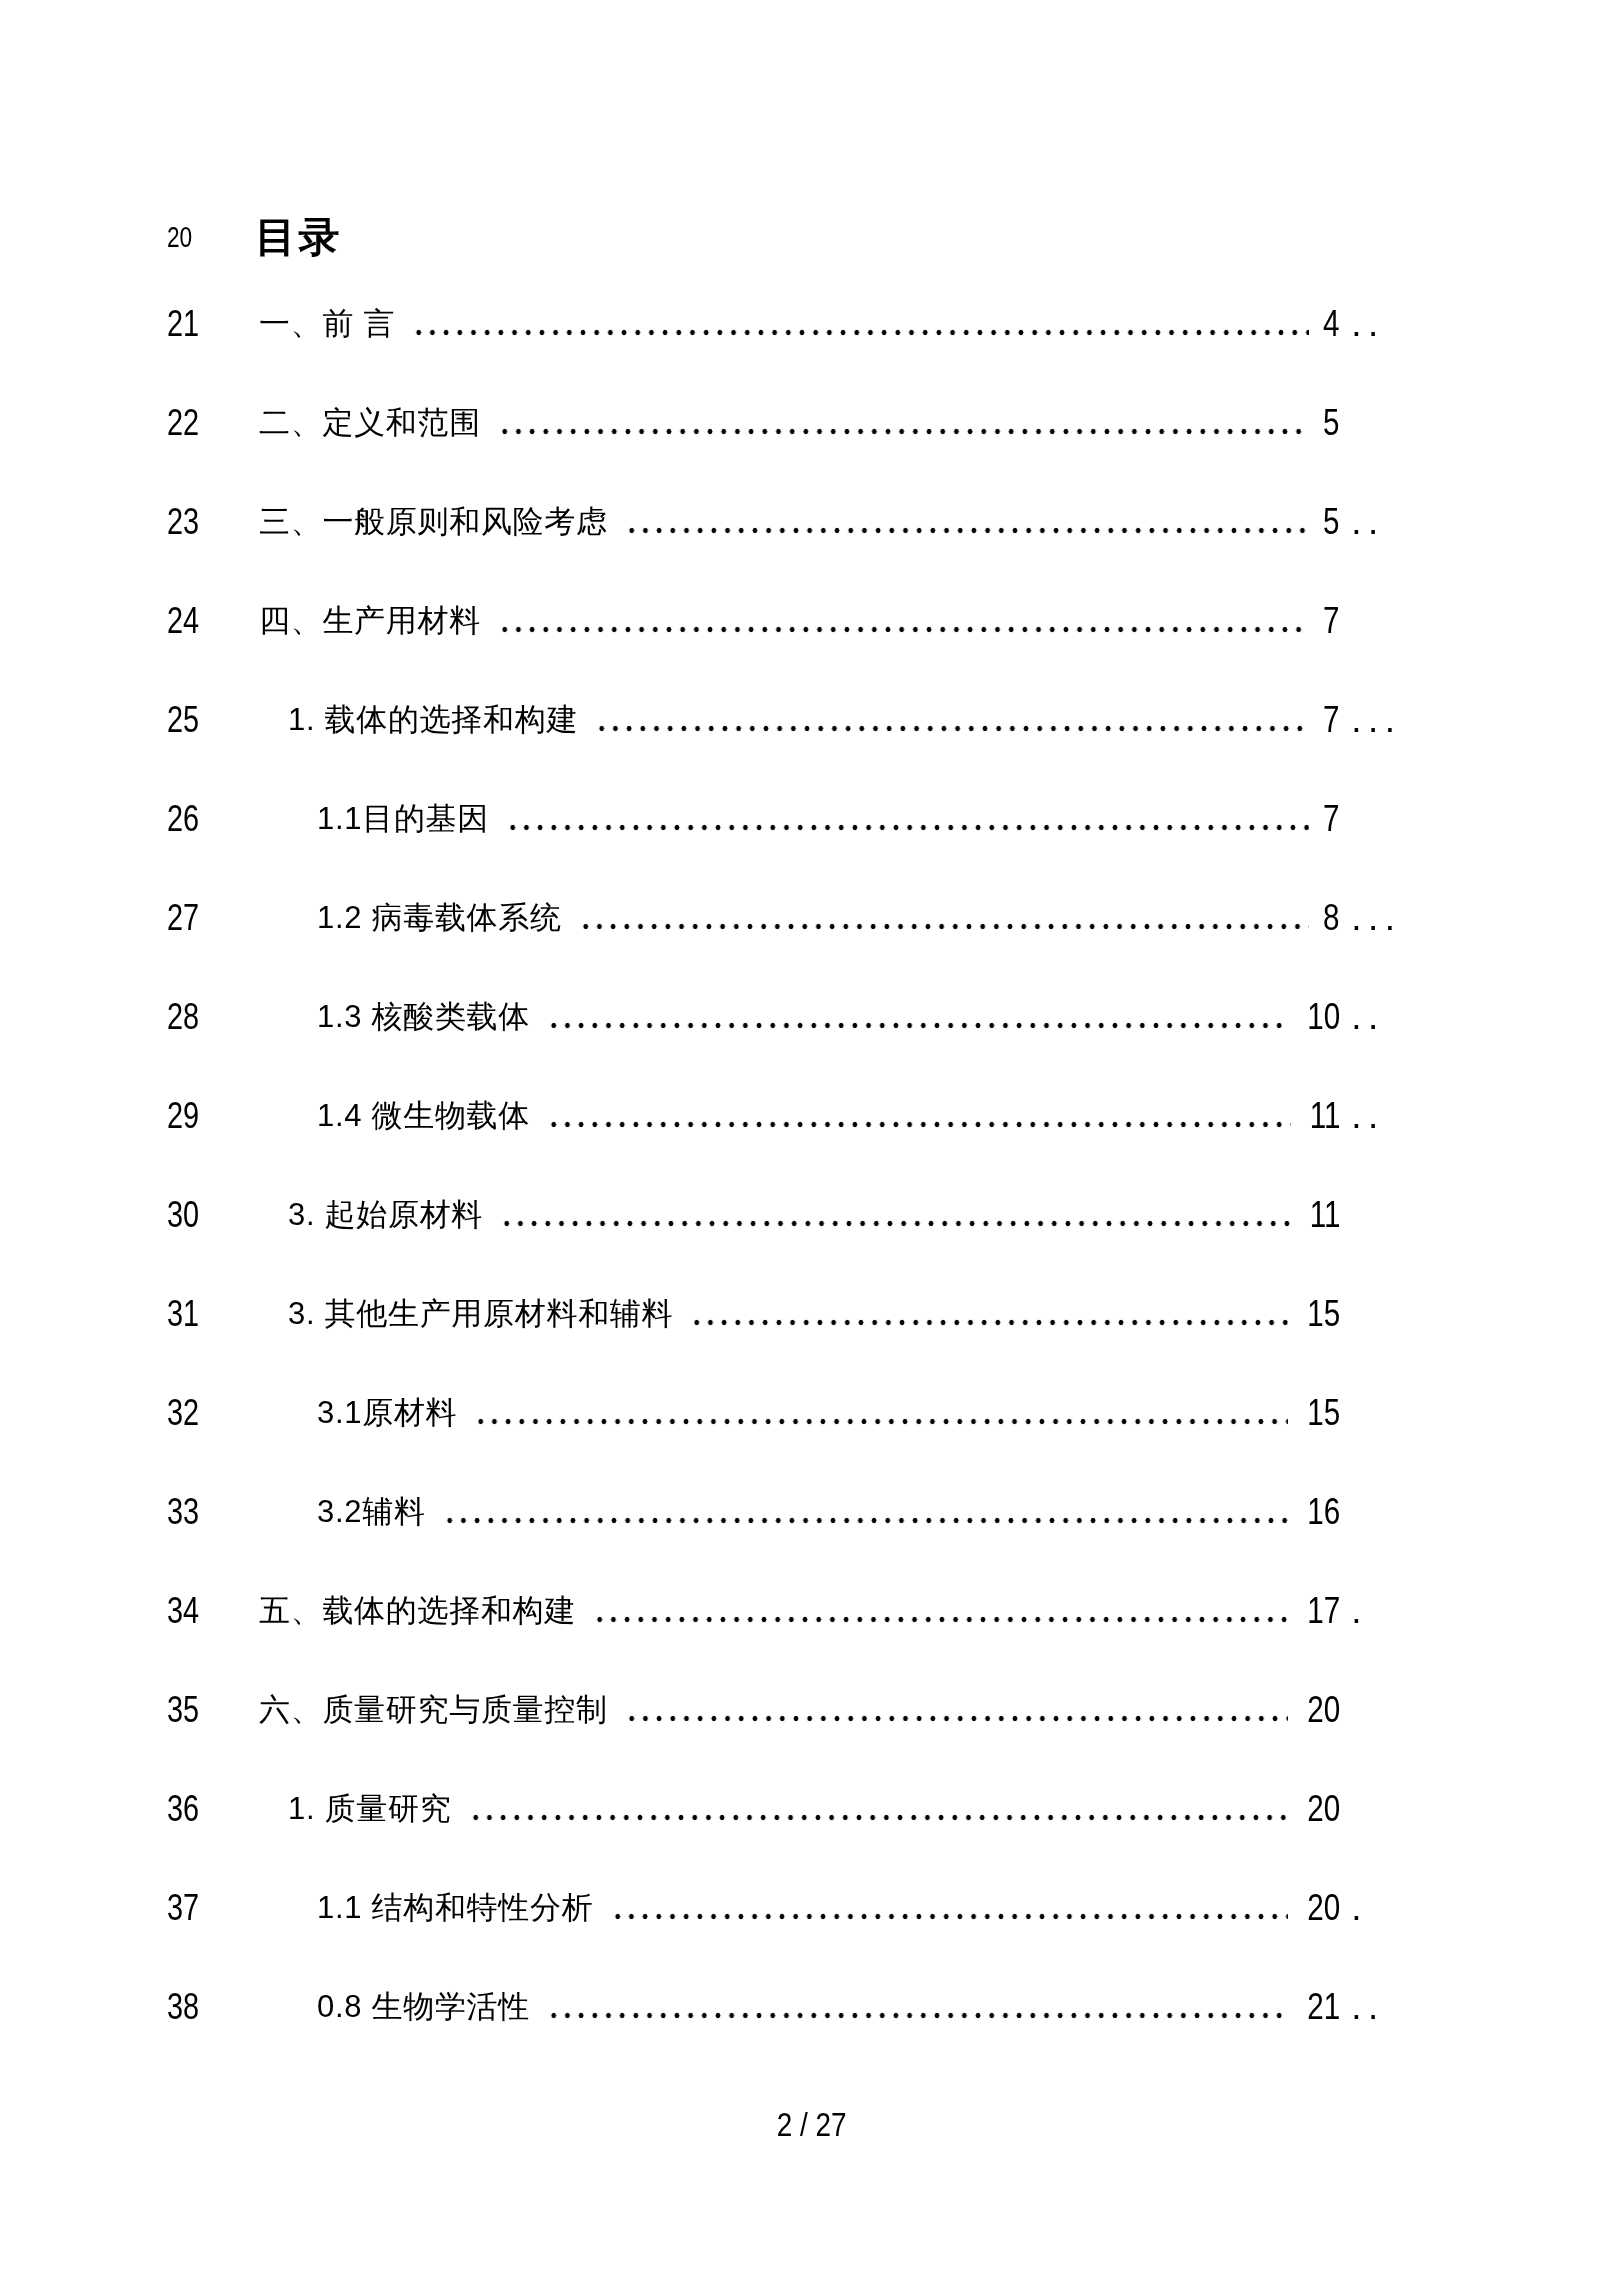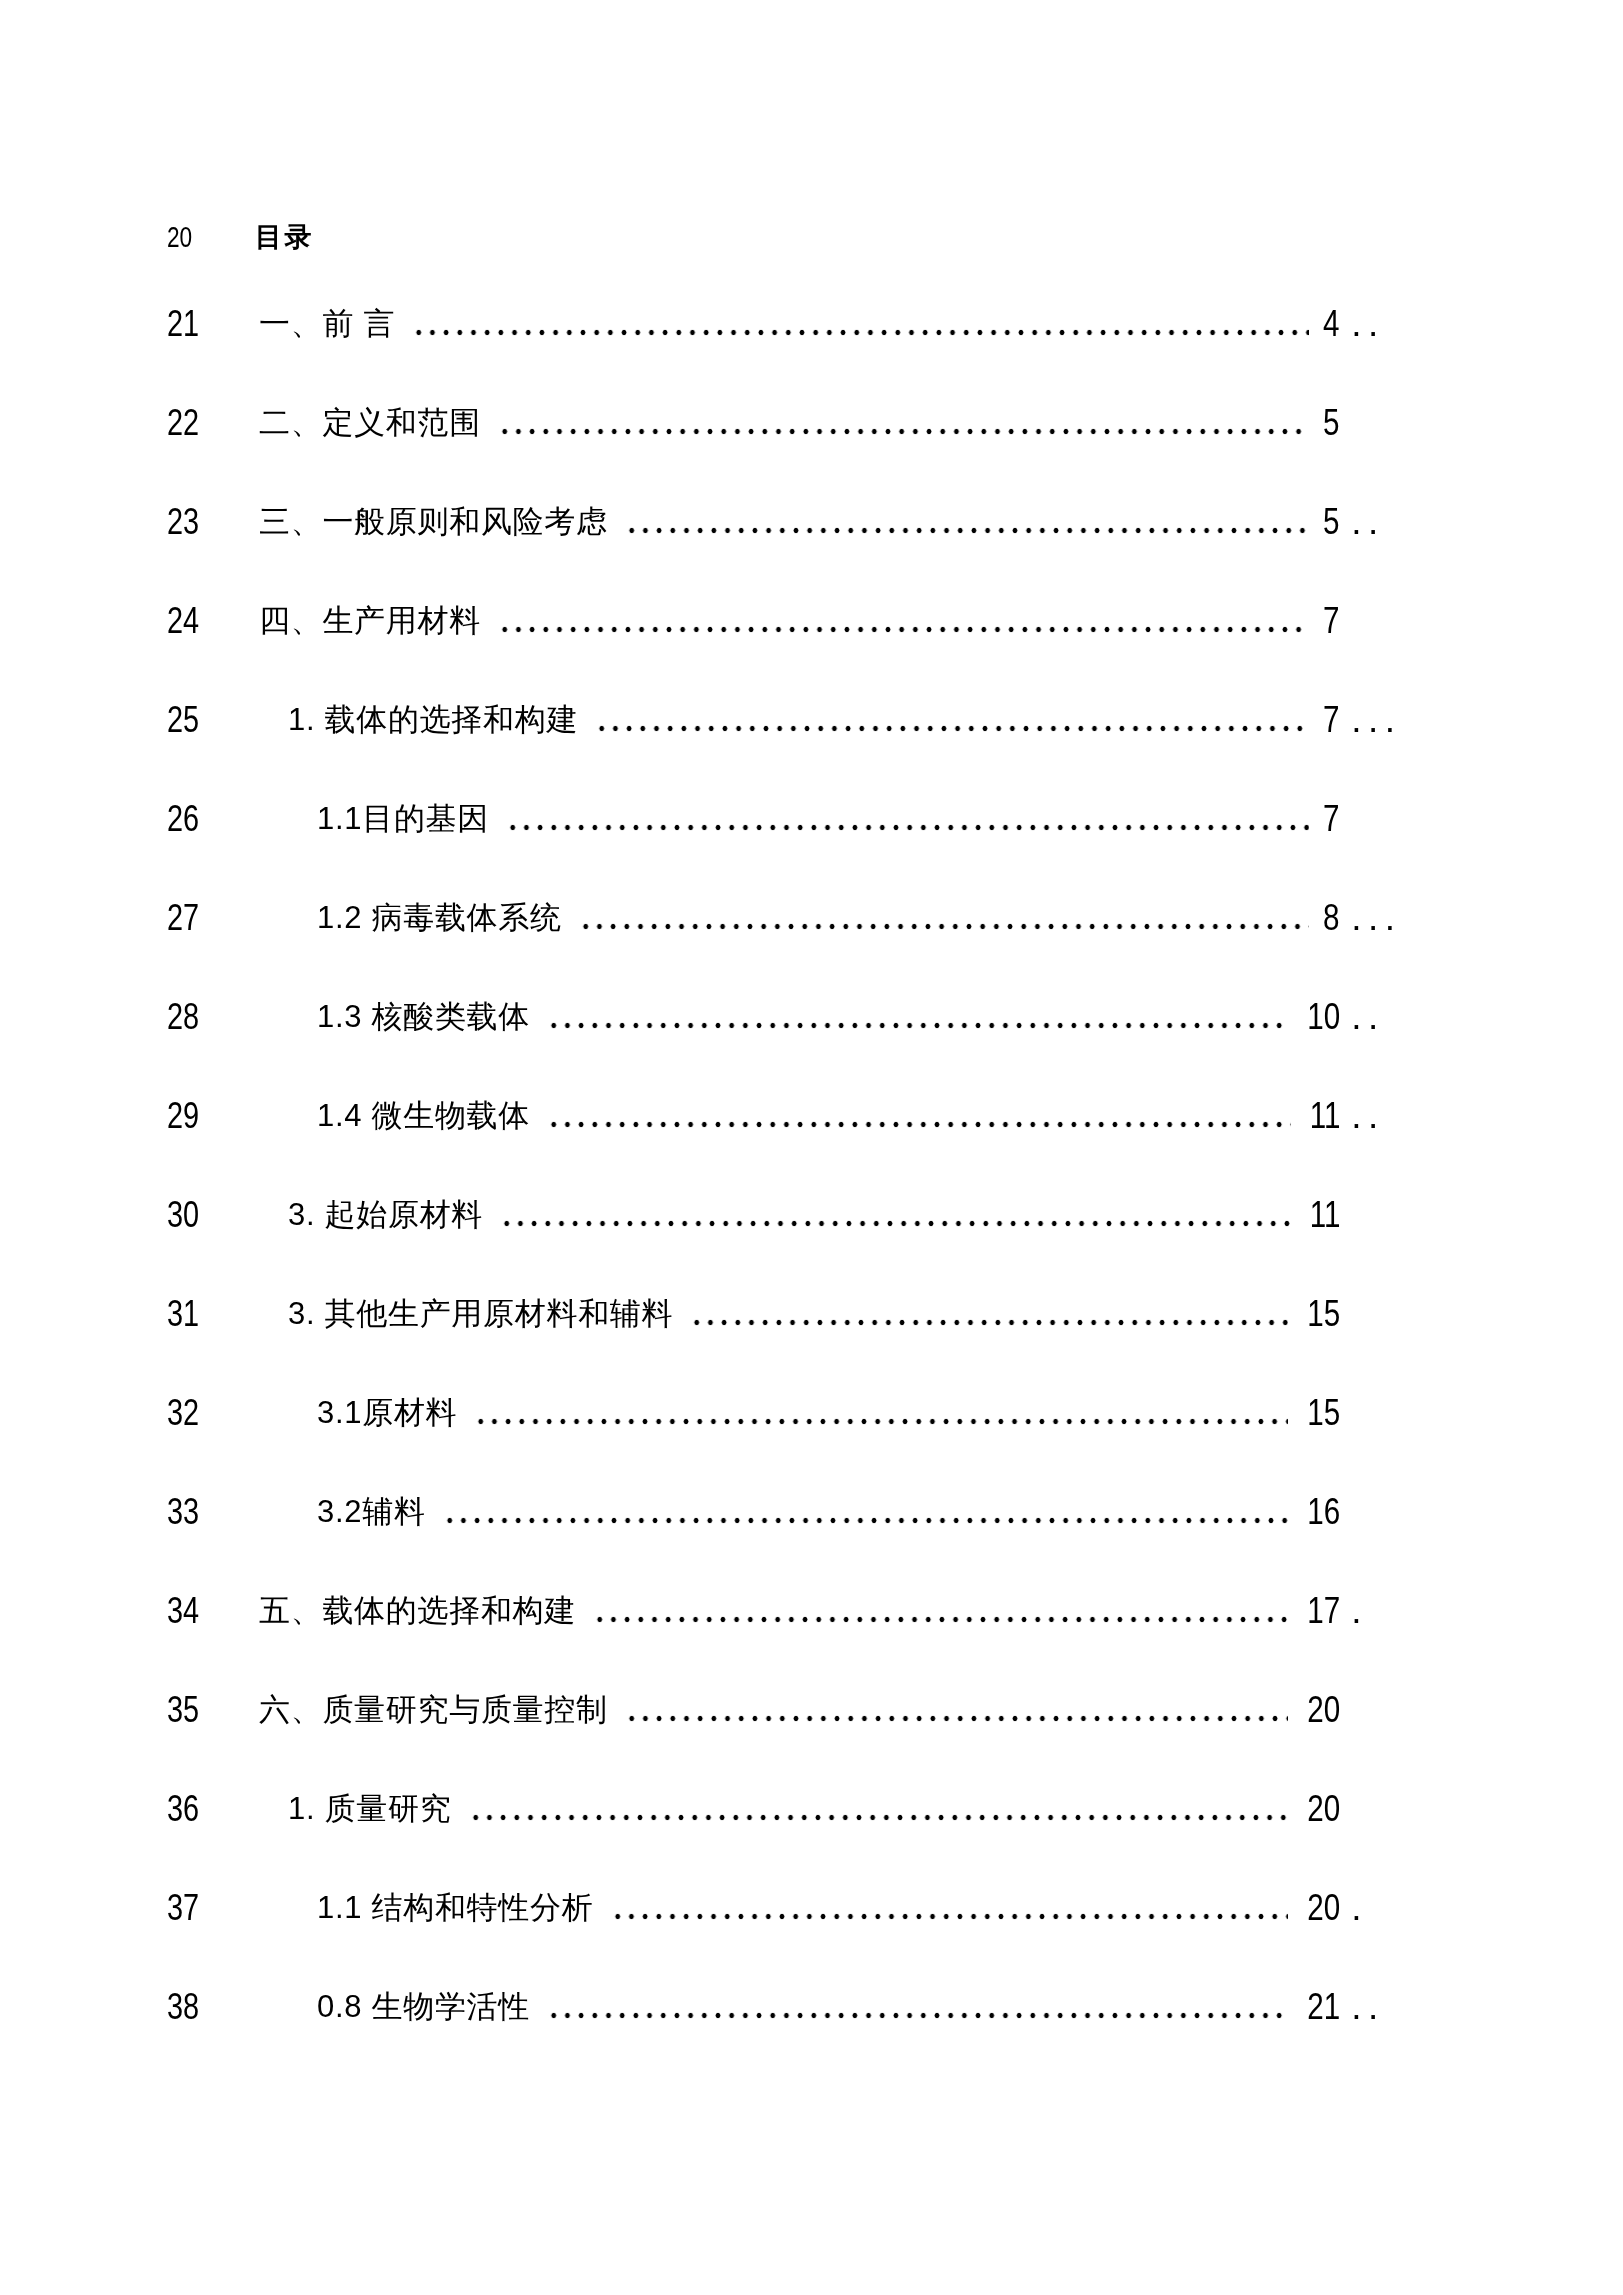--- a/index.html
+++ b/index.html
@@ -26,21 +26,21 @@
   }
   
   .toc-heading {
     height: 72px;
     margin-top: 201px;
   }
   .toc-heading .ln {
     font-size: 29px;
   }
   .htext {
-    font-size: 27px;
+    font-size: 41px;
     font-weight: 700;
     letter-spacing: 2.6px;
   }
   
   .entries {
     margin-top: 1.6px;
   }
   .entry {
     height: 99px;
   }
@@ -236,15 +236,18 @@
       </div>
       <div class="row entry lvl3">
         <span class="ln">38</span>
         <span class="etext">0.8 生物学活性</span>
         <span class="leader"></span>
         <span class="pg">21</span>
         <span class="tail">..</span>
       </div>
     </div>
 
+  <div class="footer">
+    <span class="pgind">2 / 27</span>
+  </div>
 
 </div>
 
 
 </body></html>

